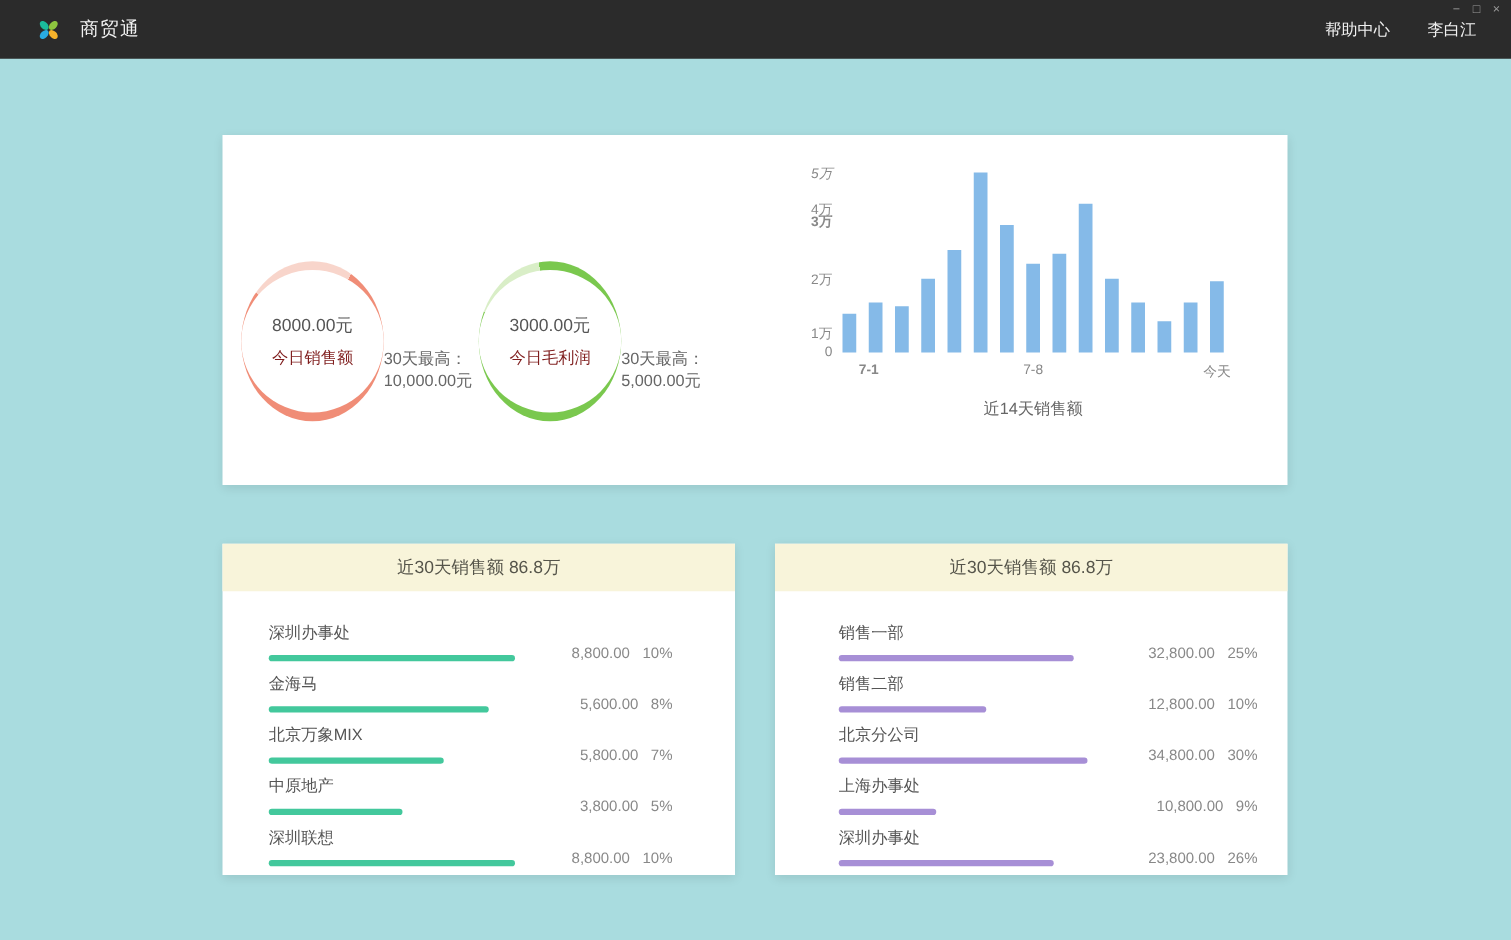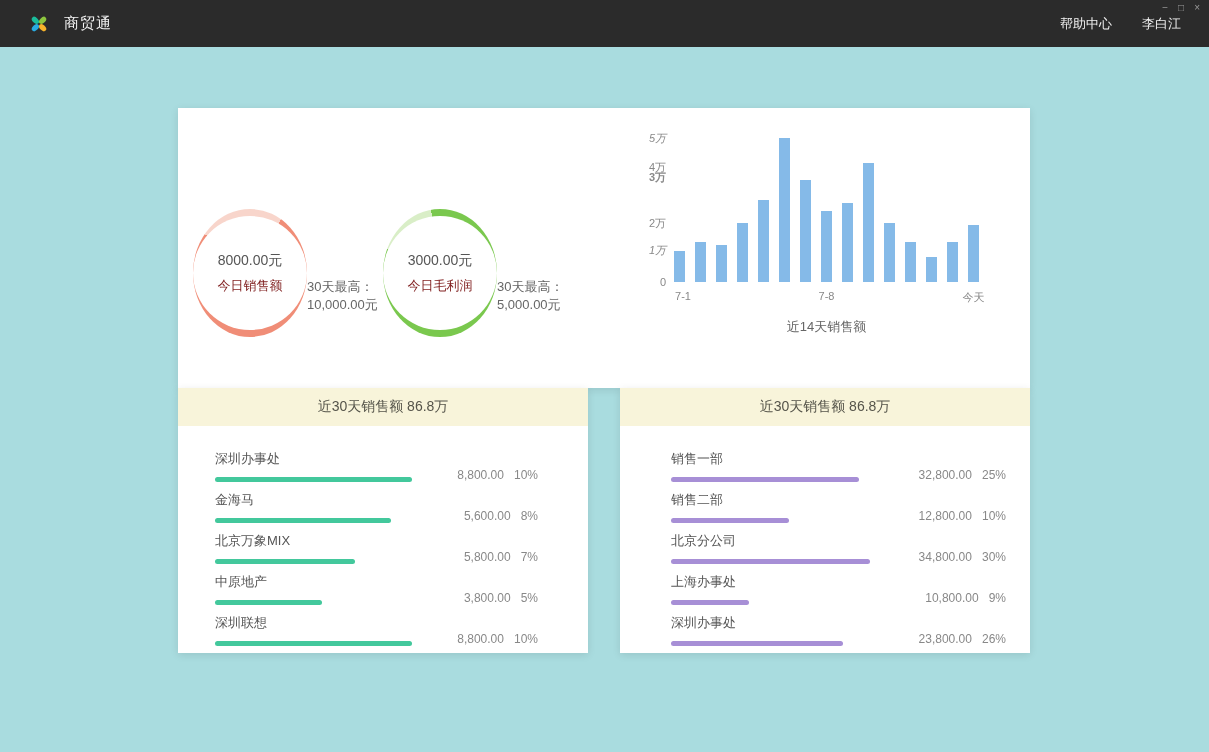--- a/index.html
+++ b/index.html
@@ -40,21 +40,21 @@
   .chart-area{display:flex}
   .y-axis{position:relative;width:30px;height:150px}
   .ytick{position:absolute;right:0;font-size:11px;color:#888}
   .plot-col{margin-left:8px}
   .plot{position:relative;width:305px;height:150px;display:flex;align-items:flex-end;justify-content:space-between}
   .bar{width:11px}
   .x-axis{position:relative;height:22px;width:305px}
   .xlabel{position:absolute;top:8px;font-size:11px;color:#888;transform:translateX(-50%);white-space:nowrap}
   .chart-caption{width:305px;text-align:center;font-size:13px;color:#666;margin-top:14px}
   
-  .bottom-row{display:flex;gap:32px;}
+  .bottom-row{display:flex;gap:32px;margin-top:47px}
   .list-card{flex:1;height:265px}
   .list-header{height:38px;background:#f8f4da;display:flex;align-items:center;justify-content:center;
     font-size:14px;color:#55544a}
   .rows{padding:24px 50px 0 37px}
   .rows-b{padding:24px 24px 0 51px}
   .row{display:flex;align-items:flex-end;margin-bottom:9px}
   .row-left{flex:1}
   .row-name{font-size:13px;color:#555;margin-bottom:9px}
   .row-bar{height:5px;border-radius:3px}
   .row-val{display:flex;gap:10px;font-size:12px;color:#888;min-width:110px;justify-content:flex-end;white-space:nowrap}
@@ -103,21 +103,21 @@
           <div class="ring-label">今日毛利润</div>
         </div>
       </div>
       <div class="ring-footer">30天最高：5,000.00元</div>
     </div>
 
     <div class="chart-block">
       <div class="chart-area">
         <div class="y-axis">
             <div class="ytick" style="bottom: -6px;">0</div>
-            <div class="ytick" style="bottom: 24px; font-style: italic;">1万</div>
+            <div class="ytick" style="bottom: 8px;">1万</div>
             <div class="ytick" style="bottom: 51px;">2万</div>
             <div class="ytick" style="bottom: 97px; font-weight: bold;">3万</div>
             <div class="ytick" style="bottom: 107px;">4万</div>
             <div class="ytick" style="bottom: 136px; font-style: italic;">5万</div>
           </div>
         <div class="plot-col">
           <div class="plot">
               <div class="bar" style="height: 31px; background: rgb(133, 186, 232);"></div>
               <div class="bar" style="height: 40px; background: rgb(133, 186, 232);"></div>
               <div class="bar" style="height: 37px; background: rgb(133, 186, 232);"></div>
@@ -128,21 +128,21 @@
               <div class="bar" style="height: 71px; background: rgb(133, 186, 232);"></div>
               <div class="bar" style="height: 79px; background: rgb(133, 186, 232);"></div>
               <div class="bar" style="height: 119px; background: rgb(133, 186, 232);"></div>
               <div class="bar" style="height: 59px; background: rgb(133, 186, 232);"></div>
               <div class="bar" style="height: 40px; background: rgb(133, 186, 232);"></div>
               <div class="bar" style="height: 25px; background: rgb(133, 186, 232);"></div>
               <div class="bar" style="height: 40px; background: rgb(133, 186, 232);"></div>
               <div class="bar" style="height: 57px; background: rgb(133, 186, 232);"></div>
             </div>
           <div class="x-axis">
-              <span class="xlabel" style="left: 9px;">7-1</span>
+              <span class="xlabel" style="left: 21px; font-weight: bold;">7-1</span>
               <span class="xlabel" style="left: 152.5px;">7-8</span>
               <span class="xlabel" style="left: 299.5px;">今天</span>
             </div>
           <div class="chart-caption">近14天销售额</div>
         </div>
       </div>
     </div>
   </div>
 
   <div class="bottom-row">

